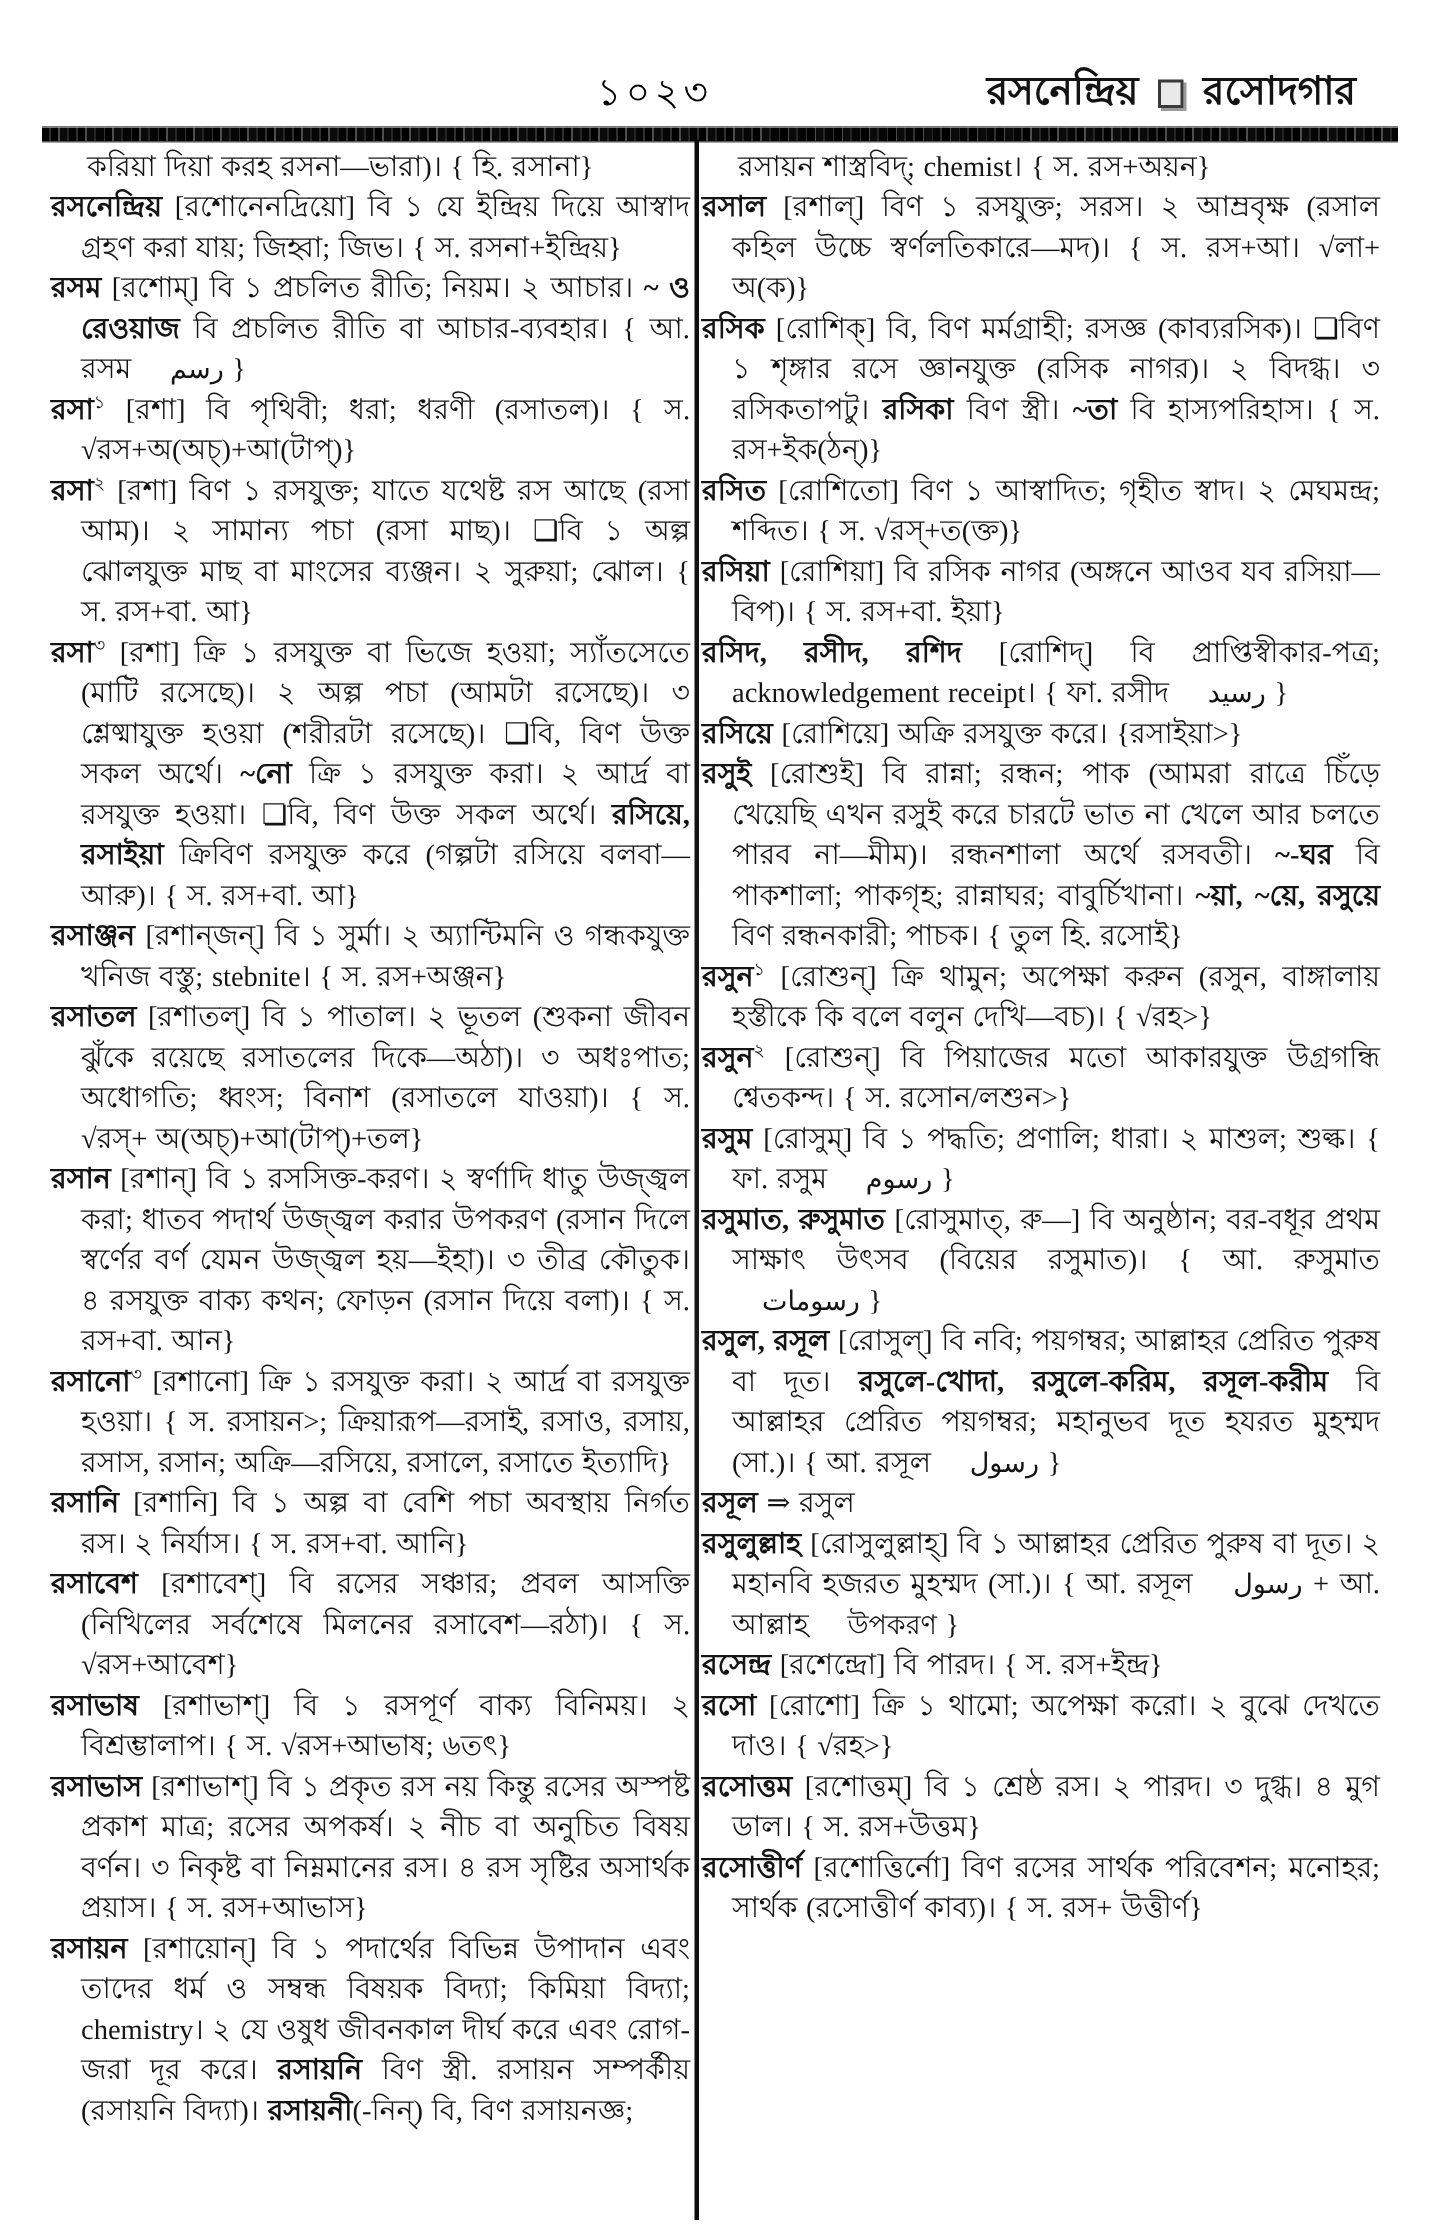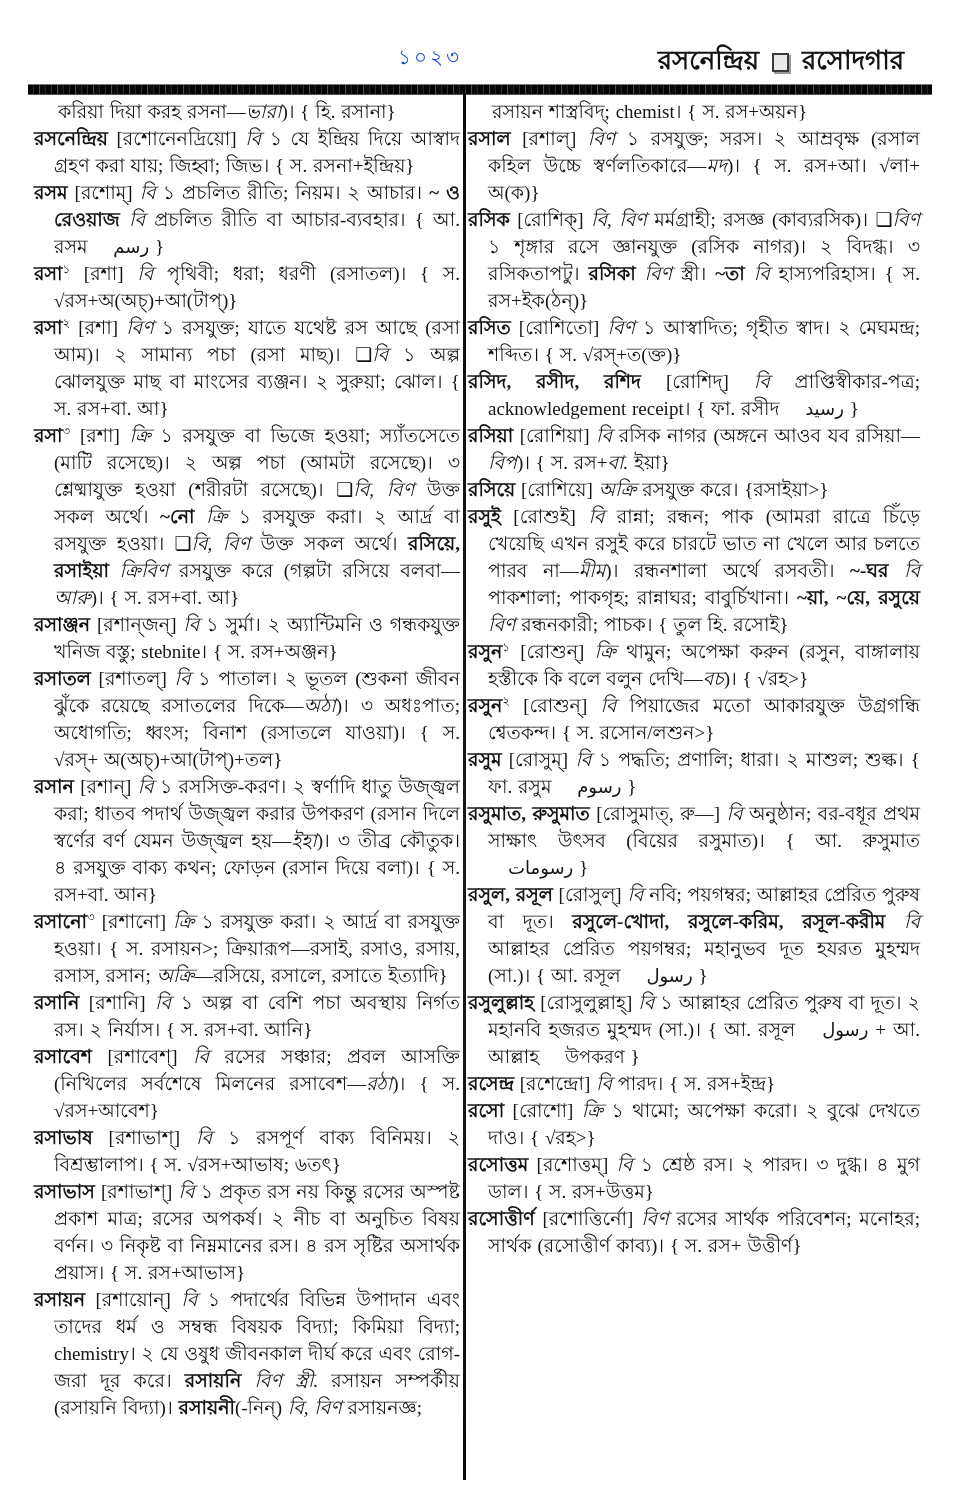--- a/index.html
+++ b/index.html
@@ -5,21 +5,21 @@
   html,body{margin:0;padding:0;}
   body{
     width:960px;height:1486px;background:#ffffff;color:#111;
     font-family:"Liberation Serif","DejaVu Serif",serif;
     position:relative;overflow:hidden;
     -webkit-font-smoothing:antialiased;
   }
   .page{position:absolute;inset:0;}
   .page-number{
     position:absolute;left:398px;top:42px;
-    font-size:20px;letter-spacing:3px;color:#1d4ed8;
+    font-size:25px;letter-spacing:3px;color:#000000;
   }
   .guide{
     position:absolute;right:56px;top:40px;
     font-size:26px;font-weight:bold;color:#131313;
     display:flex;align-items:center;gap:11px;white-space:nowrap;
   }
   .sep-box{
     display:inline-block;width:13px;height:15px;
     border:2px solid #3a3a3a;background:#e9e9e9;
     box-shadow:2px 2px 0 #9a9a9a;margin:0 2px;
@@ -37,21 +37,21 @@
   .column{
     position:absolute;top:98px;
     font-size:19px;line-height:27px;text-align:justify;
     color:#141414;word-spacing:1px;
   }
   #col-left{left:34px;width:426px;}
   #col-right{left:468px;width:452px;}
   .entry{margin:0;padding-left:20px;text-indent:-20px;}
   .entry.cont{text-indent:0;padding-left:24px;}
   .b{font-weight:bold;}
-  .i{font-style:italic;}
+  .i{}
   .sup{vertical-align:super;font-size:0.62em;line-height:0;}
   .ar{font-family:"DejaVu Sans",sans-serif;font-size:0.95em;margin-left:20px;}
 </style>
 </head>
 <body style="color: rgb(20, 20, 20); background: rgb(255, 255, 255);">
 
 <div class="page">
   <div>
     <div class="page-number">১০২৩</div>
     <div class="guide">
@@ -77,28 +77,29 @@
       <p class="entry"><span class="b">রসাবেশ</span><span> [রশাবেশ্] </span><span class="i">বি</span><span> রসের সঞ্চার; প্রবল আসক্তি (নিখিলের সর্বশেষে মিলনের রসাবেশ—</span><span class="i">রঠা</span><span>)। { স. √রস+আবেশ}</span></p>
       <p class="entry"><span class="b">রসাভাষ</span><span> [রশাভাশ্] </span><span class="i">বি</span><span> ১ রসপূর্ণ বাক্য বিনিময়। ২ বিশ্রম্ভালাপ। { স. √রস+আভাষ; ৬তৎ}</span></p>
       <p class="entry"><span class="b">রসাভাস</span><span> [রশাভাশ্] </span><span class="i">বি</span><span> ১ প্রকৃত রস নয় কিন্তু রসের অস্পষ্ট প্রকাশ মাত্র; রসের অপকর্ষ। ২ নীচ বা অনুচিত বিষয় বর্ণন। ৩ নিকৃষ্ট বা নিম্নমানের রস। ৪ রস সৃষ্টির অসার্থক প্রয়াস। { স. রস+আভাস}</span></p>
       <p class="entry"><span class="b">রসায়ন</span><span> [রশায়োন্] </span><span class="i">বি</span><span> ১ পদার্থের বিভিন্ন উপাদান এবং তাদের ধর্ম ও সম্বন্ধ বিষয়ক বিদ্যা; কিমিয়া বিদ্যা; chemistry। ২ যে ওষুধ জীবনকাল দীর্ঘ করে এবং রোগ-জরা দূর করে। </span><span class="b">রসায়নি</span><span> </span><span class="i">বিণ স্ত্রী.</span><span> রসায়ন সম্পর্কীয় (রসায়নি বিদ্যা)। </span><span class="b">রসায়নী</span><span>(-নিন্) </span><span class="i">বি, বিণ</span><span> রসায়নজ্ঞ;</span></p>
     </div>
   <div class="column" id="col-right">
       <p class="entry cont"><span>রসায়ন শাস্ত্রবিদ্; chemist। { স. রস+অয়ন}</span></p>
       <p class="entry"><span class="b">রসাল</span><span> [রশাল্] </span><span class="i">বিণ</span><span> ১ রসযুক্ত; সরস। ২ আম্রবৃক্ষ (রসাল কহিল উচ্চে স্বর্ণলতিকারে—</span><span class="i">মদ</span><span>)। { স. রস+আ। √লা+ অ(ক)}</span></p>
       <p class="entry"><span class="b">রসিক</span><span> [রোশিক্] </span><span class="i">বি, বিণ</span><span> মর্মগ্রাহী; রসজ্ঞ (কাব্যরসিক)। ❏</span><span class="i">বিণ</span><span> ১ শৃঙ্গার রসে জ্ঞানযুক্ত (রসিক নাগর)। ২ বিদগ্ধ। ৩ রসিকতাপটু। </span><span class="b">রসিকা</span><span> </span><span class="i">বিণ</span><span> স্ত্রী। </span><span class="b">~তা</span><span> </span><span class="i">বি</span><span> হাস্যপরিহাস। { স. রস+ইক(ঠন্)}</span></p>
       <p class="entry"><span class="b">রসিত</span><span> [রোশিতো] </span><span class="i">বিণ</span><span> ১ আস্বাদিত; গৃহীত স্বাদ। ২ মেঘমন্দ্র; শব্দিত। { স. √রস্+ত(ক্ত)}</span></p>
+      <p class="entry"><span class="b">রসিয়া</span><span> [রোশিয়া] </span><span class="i">বি</span><span> রসিক নাগর (অঙ্গনে আওব যব রসিয়া—</span><span class="i">বিপ</span><span>)। { স. রস+</span><span class="i">বা.</span><span> ইয়া}</span></p>
       <p class="entry"><span class="b">রসিদ, রসীদ, রশিদ</span><span> [রোশিদ্] </span><span class="i">বি</span><span> প্রাপ্তিস্বীকার-পত্র; acknowledgement receipt। { ফা. রসীদ </span><span class="ar">رسيد</span><span> }</span></p>
-      <p class="entry"><span class="b">রসিয়া</span><span> [রোশিয়া] </span><span class="i">বি</span><span> রসিক নাগর (অঙ্গনে আওব যব রসিয়া—</span><span class="i">বিপ</span><span>)। { স. রস+</span><span class="i">বা.</span><span> ইয়া}</span></p>
       <p class="entry"><span class="b">রসিয়ে</span><span> [রোশিয়ে] </span><span class="i">অক্রি</span><span> রসযুক্ত করে। {রসাইয়া&gt;}</span></p>
       <p class="entry"><span class="b">রসুই</span><span> [রোশুই] </span><span class="i">বি</span><span> রান্না; রন্ধন; পাক (আমরা রাত্রে চিঁড়ে খেয়েছি এখন রসুই করে চারটে ভাত না খেলে আর চলতে পারব না—</span><span class="i">মীম</span><span>)। রন্ধনশালা অর্থে রসবতী। </span><span class="b">~-ঘর</span><span> </span><span class="i">বি</span><span> পাকশালা; পাকগৃহ; রান্নাঘর; বাবুর্চিখানা। </span><span class="b">~য়া, ~য়ে, রসুয়ে</span><span> </span><span class="i">বিণ</span><span> রন্ধনকারী; পাচক। { তুল হি. রসোই}</span></p>
       <p class="entry"><span class="b">রসুন</span><span class="sup">১</span><span> [রোশুন্] </span><span class="i">ক্রি</span><span> থামুন; অপেক্ষা করুন (রসুন, বাঙ্গালায় হস্তীকে কি বলে বলুন দেখি—</span><span class="i">বচ</span><span>)। { √রহ&gt;}</span></p>
       <p class="entry"><span class="b">রসুন</span><span class="sup">২</span><span> [রোশুন্] </span><span class="i">বি</span><span> পিয়াজের মতো আকারযুক্ত উগ্রগন্ধি শ্বেতকন্দ। { স. রসোন/লশুন&gt;}</span></p>
       <p class="entry"><span class="b">রসুম</span><span> [রোসুম্] </span><span class="i">বি</span><span> ১ পদ্ধতি; প্রণালি; ধারা। ২ মাশুল; শুল্ক। { ফা. রসুম </span><span class="ar">رسوم</span><span> }</span></p>
       <p class="entry"><span class="b">রসুমাত, রুসুমাত</span><span> [রোসুমাত্, রু—] </span><span class="i">বি</span><span> অনুষ্ঠান; বর-বধূর প্রথম সাক্ষাৎ উৎসব (বিয়ের রসুমাত)। { আ. রুসুমাত </span><span class="ar">رسومات</span><span> }</span></p>
       <p class="entry"><span class="b">রসুল, রসূল</span><span> [রোসুল্] </span><span class="i">বি</span><span> নবি; পয়গম্বর; আল্লাহর প্রেরিত পুরুষ বা দূত। </span><span class="b">রসুলে-খোদা, রসুলে-করিম, রসূল-করীম</span><span> </span><span class="i">বি</span><span> আল্লাহর প্রেরিত পয়গম্বর; মহানুভব দূত হযরত মুহম্মদ (সা.)। { আ. রসূল </span><span class="ar">رسول</span><span> }</span></p>
+      <p class="entry"><span class="b">রসূল</span><span> ⇒ রসুল</span></p>
       <p class="entry"><span class="b">রসুলুল্লাহ</span><span> [রোসুলুল্লাহ্] </span><span class="i">বি</span><span> ১ আল্লাহর প্রেরিত পুরুষ বা দূত। ২ মহানবি হজরত মুহম্মদ (সা.)। { আ. রসূল </span><span class="ar">رسول</span><span> + আ. আল্লাহ </span><span class="ar">উপকরণ</span><span> }</span></p>
       <p class="entry"><span class="b">রসেন্দ্র</span><span> [রশেন্দ্রো] </span><span class="i">বি</span><span> পারদ। { স. রস+ইন্দ্র}</span></p>
       <p class="entry"><span class="b">রসো</span><span> [রোশো] </span><span class="i">ক্রি</span><span> ১ থামো; অপেক্ষা করো। ২ বুঝে দেখতে দাও। { √রহ&gt;}</span></p>
       <p class="entry"><span class="b">রসোত্তম</span><span> [রশোত্তম্] </span><span class="i">বি</span><span> ১ শ্রেষ্ঠ রস। ২ পারদ। ৩ দুগ্ধ। ৪ মুগ ডাল। { স. রস+উত্তম}</span></p>
       <p class="entry"><span class="b">রসোত্তীর্ণ</span><span> [রশোত্তির্নো] </span><span class="i">বিণ</span><span> রসের সার্থক পরিবেশন; মনোহর; সার্থক (রসোত্তীর্ণ কাব্য)। { স. রস+ উত্তীর্ণ}</span></p>
     </div>
 </div>
 
 </body></html>

